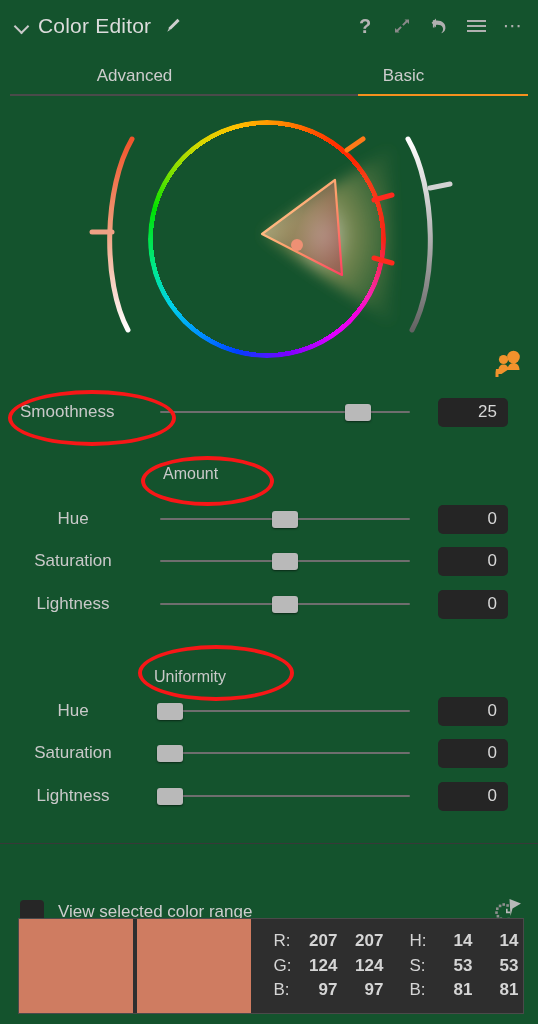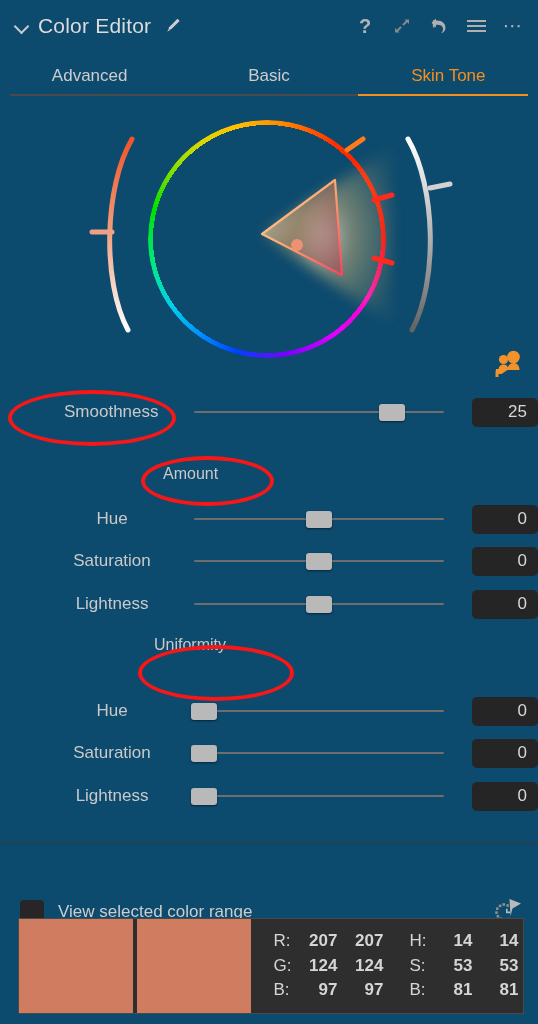--- a/index.html
+++ b/index.html
@@ -12,21 +12,21 @@
     height: 1024px;
     position: relative;
     overflow: hidden;
     font-family: "Liberation Sans", sans-serif;
     color: #c8c8c8;
     -webkit-font-smoothing: antialiased;
   }
   .panel {
     position: absolute;
     inset: 0;
-    background: #0c4a6e;
+    background: #14532d;
   }
 
   
   .header {
     position: absolute;
     top: 0; left: 0; right: 0;
     height: 52px;
     display: flex;
     align-items: center;
     padding: 0 14px 0 12px;
@@ -164,21 +164,20 @@
     width: 34px; height: 34px;
   }
 
   
   .row {
     position: absolute;
     left: 0; right: 0;
     height: 30px;
     display: flex;
     align-items: center;
-    padding-left: 44px;
   }
   .row-label {
     width: 160px;
     text-align: center;
     padding-right: 14px;
     font-size: 17px;
     color: #c9c9c9;
     box-sizing: border-box;
     white-space: nowrap;
   }
@@ -339,21 +338,20 @@
           <rect x="1" y="12" width="19" height="2" fill="#b0b0b0"></rect>
         </svg>
       </span>
       <span class="hdr-icon hdr-dots">⋯</span>
     </span>
   </div>
 
   <div class="tabs">
     <div class="tab">Advanced</div>
     <div class="tab">Basic</div>
-    <div class="tab active">Skin Tone</div>
   </div>
   <div class="tab-underline-wrap"></div>
   <div class="tab-underline-active"></div>
 
   <div class="wheel-area">
 
     <div class="wheel"></div>
 
     <svg class="wheel-sel" viewBox="0 0 228 228">
       <defs>
@@ -458,21 +456,21 @@
 
   <div class="row" style="top:589px">
     <div class="row-label">Lightness</div>
     <div class="slider">
       <div class="track"></div>
       <div class="thumb" style="left: 50%;"></div>
     </div>
     <div class="valbox">0</div>
   </div>
 
-  <div class="section-head" style="left:154px; top:636px">Uniformity</div>
+  <div class="section-head" style="left:154px; top:668px">Uniformity</div>
 
   <div class="row" style="top:696px">
     <div class="row-label">Hue</div>
     <div class="slider">
       <div class="track"></div>
       <div class="thumb" style="left: 4%;"></div>
     </div>
     <div class="valbox">0</div>
   </div>
 

